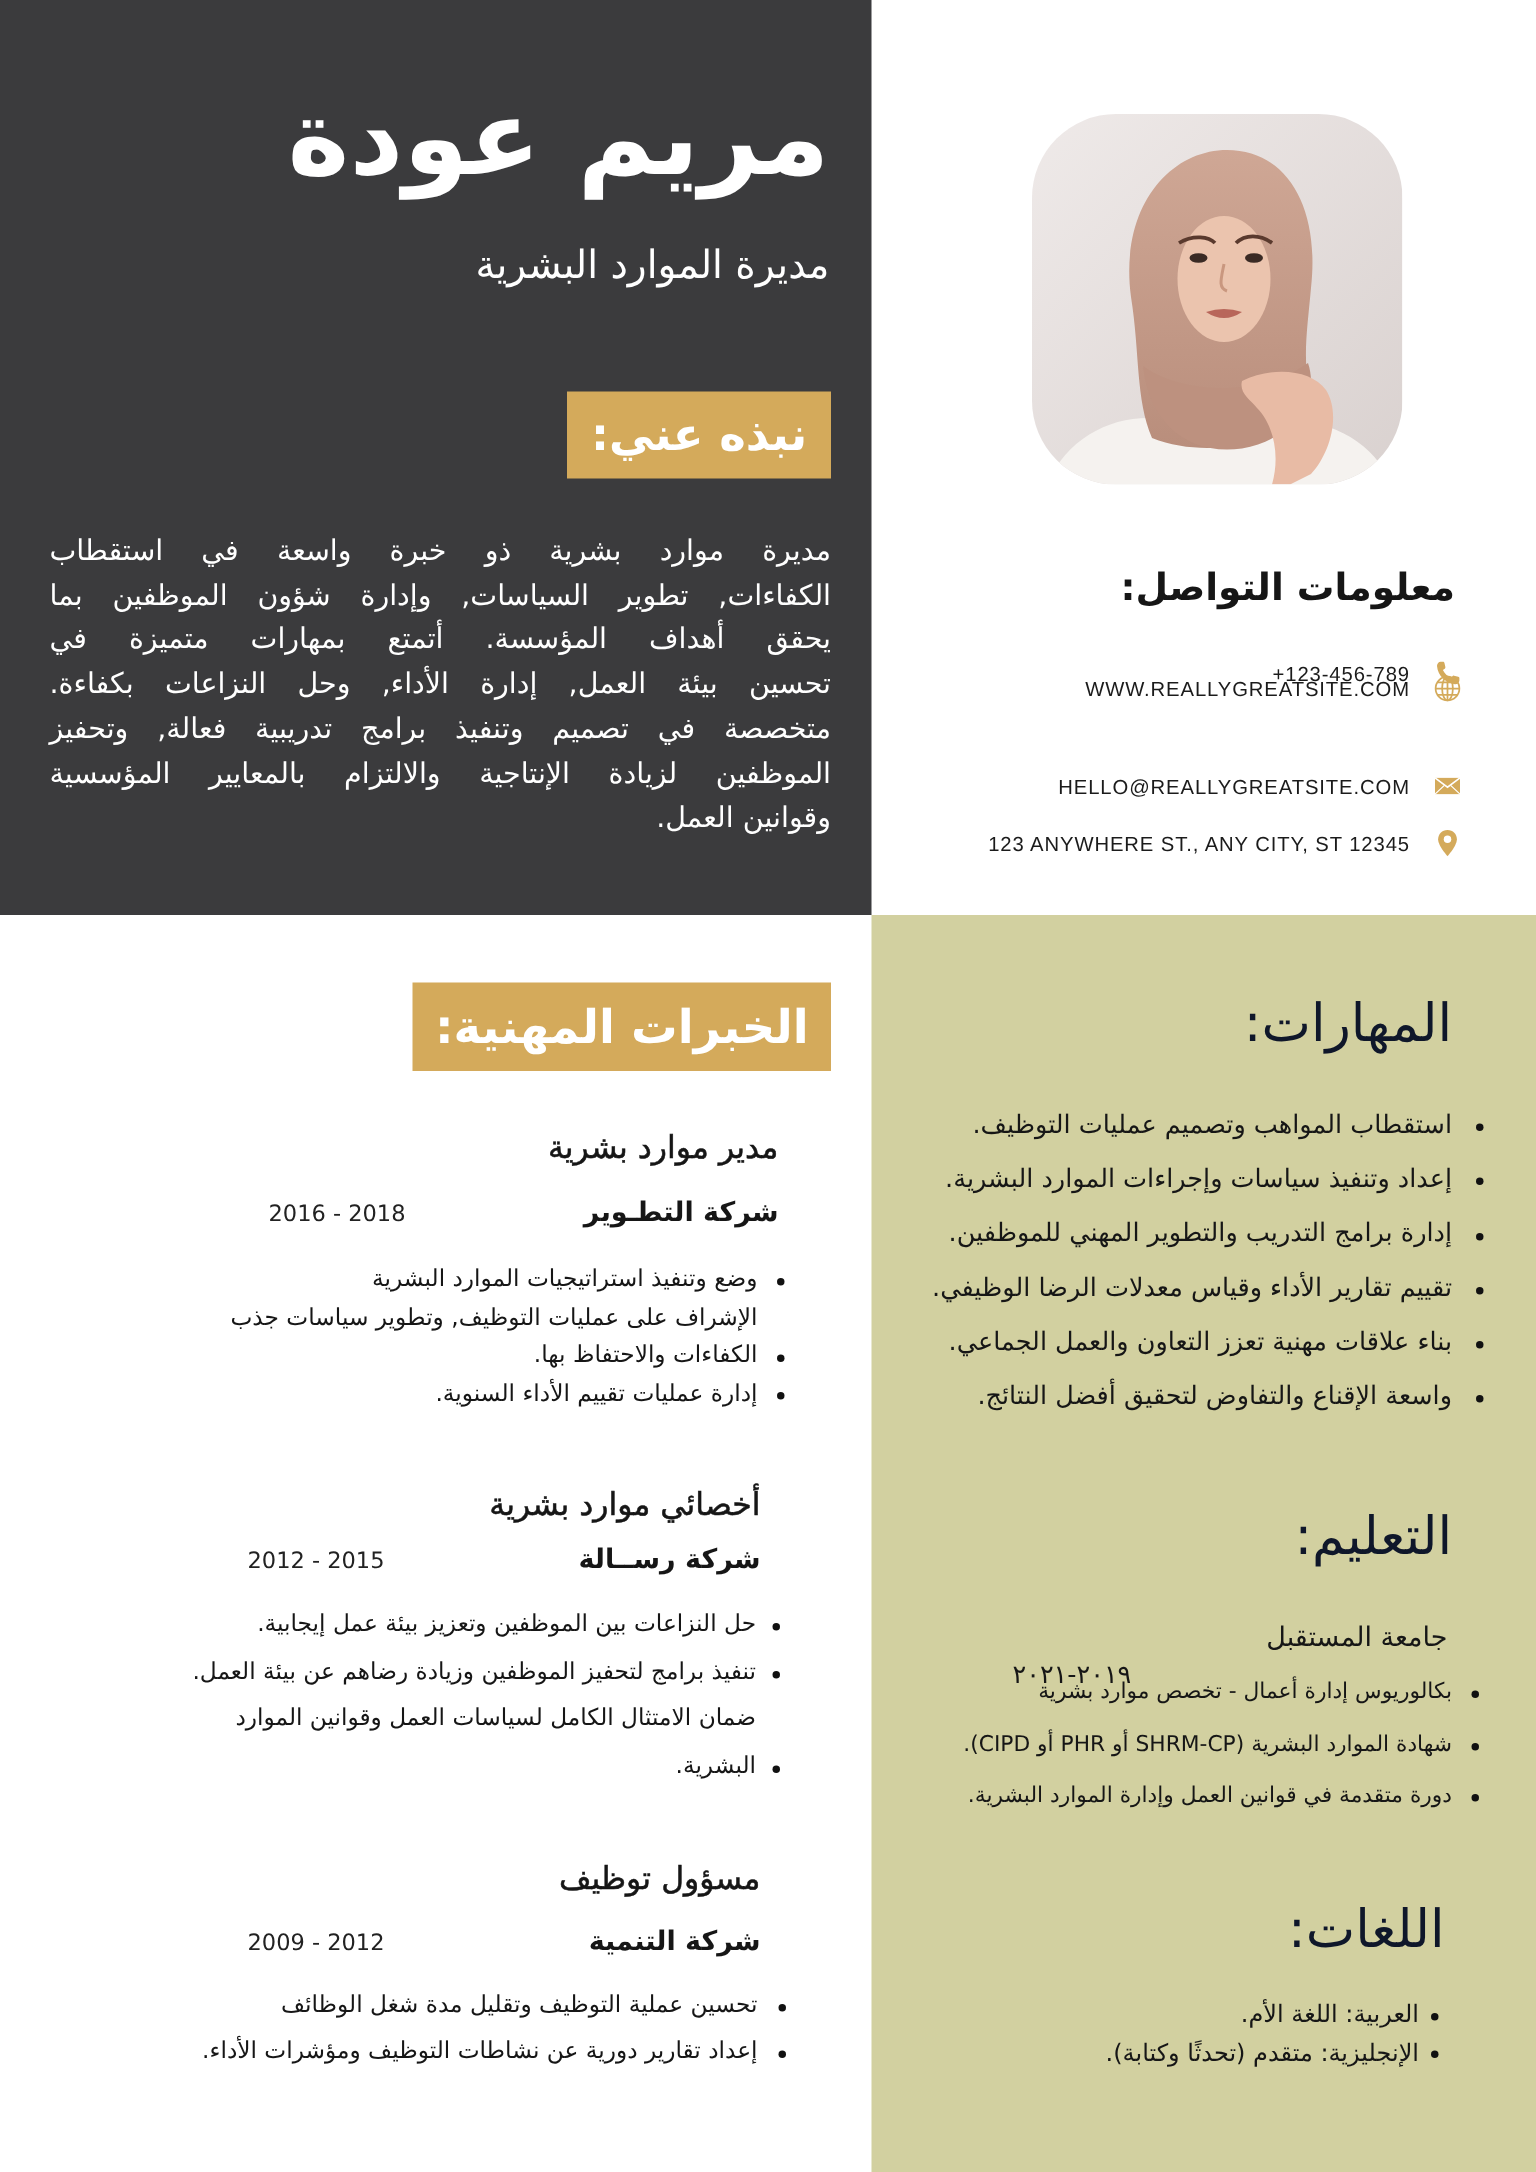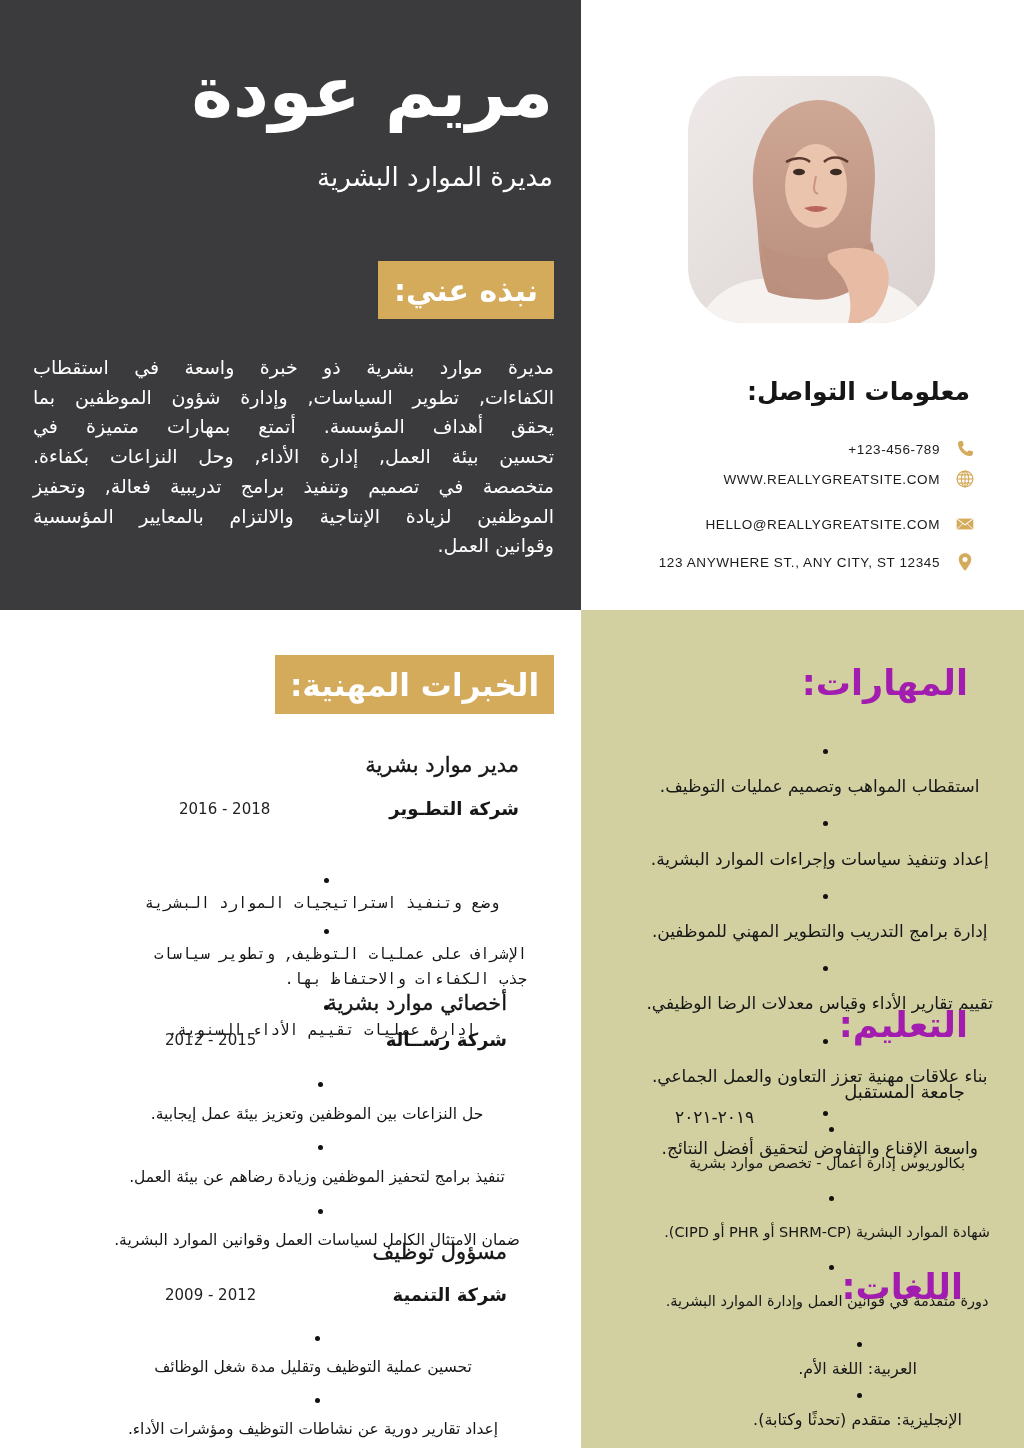--- a/index.html
+++ b/index.html
@@ -40,25 +40,25 @@
     .photo svg{display:block;width:100%;height:100%;}
 
     
     .contact-heading{right:54px;top:375px;font-size:25px;font-weight:bold;line-height:34px;white-space:nowrap;text-align:right;}
     .contact-row{right:48px;height:24px;display:flex;align-items:center;gap:14px;direction:rtl;}
     .contact-icon{width:22px;height:22px;display:flex;align-items:center;justify-content:center;}
     .contact-icon svg{width:20px;height:20px;display:block;}
     .contact-text{font-family:"Liberation Sans", sans-serif;font-size:13.5px;letter-spacing:0.6px;direction:ltr;white-space:nowrap;color:#1b1b1b;}
 
     
-    .sec-heading{font-size:35px;font-weight:bold;line-height:50px;white-space:nowrap;color:#a21caf;}
+    .sec-heading{font-size:35px;font-weight:normal;line-height:50px;white-space:nowrap;color:#0f172a;}
 
     
     .blist{list-style:none;margin:0;padding:0;direction:rtl;}
-    .blist li{display:flex;align-items:center;flex-direction:column;}
+    .blist li{display:flex;align-items:flex-end;}
     .bullet{flex:0 0 auto;display:flex;align-items:center;justify-content:center;}
     .bullet i{display:block;width:5px;height:5px;border-radius:50%;background:#111;margin-top:3px;}
     .btext{flex:1 1 auto;}
 
     
     .job-title{font-size:21px;line-height:32px;white-space:nowrap;-webkit-text-stroke:0.35px #161616;}
     .job-company{font-size:18px;line-height:30px;font-weight:bold;white-space:nowrap;}
     .job-date{font-size:15px;line-height:30px;direction:ltr;white-space:nowrap;color:#222;}
     .exp-list{font-size:15.5px;}
 
@@ -129,21 +129,21 @@
 
 <div class="abs contact-row" style="top:437px;">
   <span class="contact-icon">
     <svg viewBox="0 0 24 24">
         <path d="M6.5 2.5 C5 2.5 3.5 4 3.6 6 C4.2 13.5 10.5 20 18 20.5 C20 20.6 21.5 19 21.5 17.5 L21.5 15.6 C21.5 15 21.1 14.6 20.6 14.5 L17.2 13.7 C16.7 13.6 16.2 13.8 15.9 14.2 L14.8 15.7 C12 14.3 9.7 12 8.3 9.2 L9.8 8.1 C10.2 7.8 10.4 7.3 10.3 6.8 L9.5 3.4 C9.4 2.9 9 2.5 8.4 2.5 Z" fill="#D4AA5B"></path>
       </svg>
   </span>
   <span class="contact-text">+123-456-789</span>
 </div>
 
-<div class="abs contact-row" style="top:467px;margin-left:24px;">
+<div class="abs contact-row" style="top:447px;margin-left:24px;">
   <span class="contact-icon">
     <svg viewBox="0 0 24 24" fill="none" stroke="#D4AA5B" stroke-width="1.4">
       <circle cx="12" cy="12" r="9.5"></circle>
       <ellipse cx="12" cy="12" rx="4.3" ry="9.5"></ellipse>
       <line x1="12" y1="2.5" x2="12" y2="21.5"></line>
       <line x1="2.5" y1="12" x2="21.5" y2="12"></line>
       <path d="M4.2 7 H19.8 M4.2 17 H19.8"></path>
     </svg>
   </span>
   <span class="contact-text">WWW.REALLYGREATSITE.COM</span>
@@ -170,21 +170,21 @@
   <span class="contact-text">123 ANYWHERE ST., ANY CITY, ST 12345</span>
 </div>
 
 <div class="abs badge badge-exp rtl">
   <span>الخبرات المهنية:</span>
 </div>
 
 <div class="abs job-title rtl" style="right:505px;top:749px;">مدير موارد بشرية</div>
 <div class="abs job-company rtl" style="right:505px;top:794px;">شركة التطـوير</div>
 <div class="abs job-date" style="left:179px;top:794px;">2016 - 2018</div>
-<ul class="abs blist exp-list" style="right:497px;top:866px;width:410px;line-height:25.5px;font-family:Liberation Mono, monospace;">
+<ul class="abs blist exp-list" style="right:497px;top:840px;width:410px;line-height:25.5px;">
   <li>
       <span class="bullet" style="width:14px;height:25.5px;margin-left:8px;">
         <i></i>
       </span>
       <span class="btext">وضع وتنفيذ استراتيجيات الموارد البشرية</span>
     </li>
   <li>
       <span class="bullet" style="width:14px;height:25.5px;margin-left:8px;">
         <i></i>
       </span>

